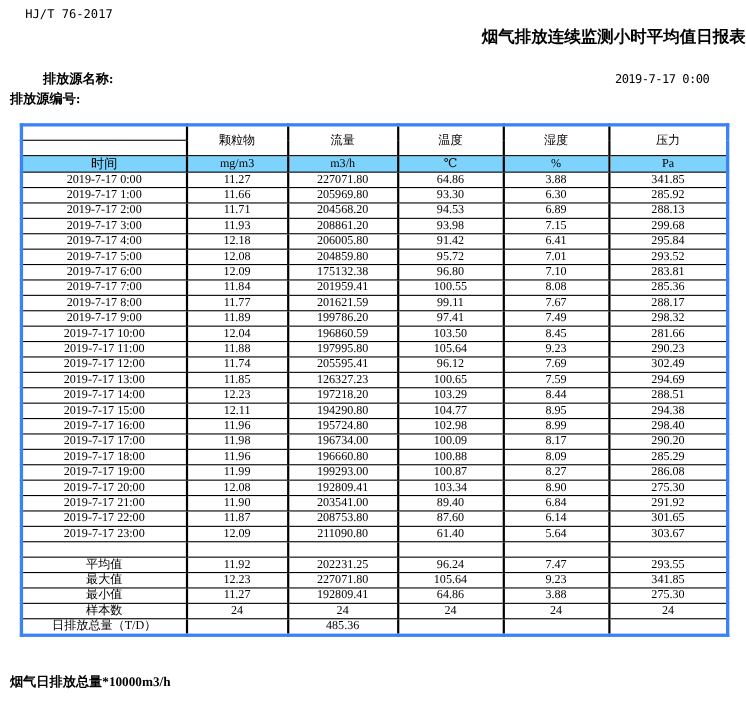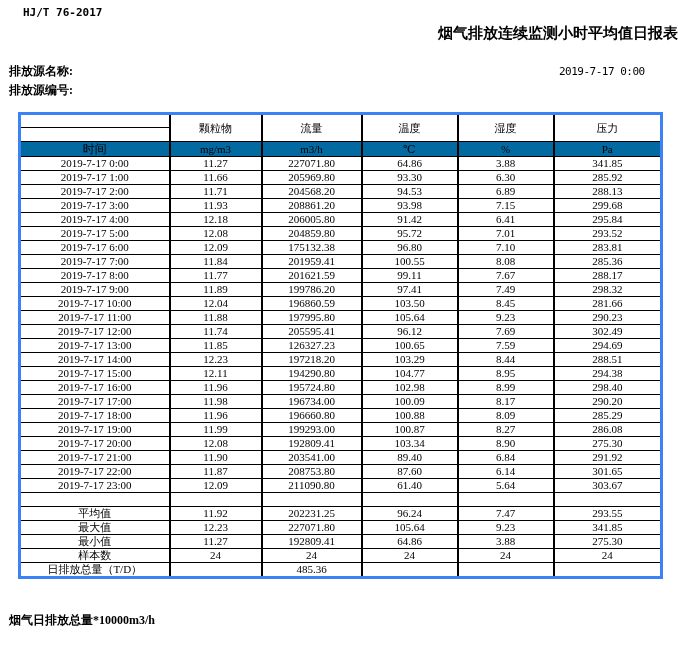--- a/index.html
+++ b/index.html
@@ -6,51 +6,51 @@
   html, body { background: #fff; }
   body {
     width: 678px; height: 654px;
     position: relative;
     font-family: "Liberation Serif", "DejaVu Serif", serif;
     color: #000;
     overflow: hidden;
   }
   .std-code {
     position: absolute; left: 9px; top: 6px;
-    font-size: 11px; font-weight: bold;
+    font-size: 11px; font-weight: normal;
     font-family: "DejaVu Sans Mono", monospace;
     padding-left: 14px;
   }
   .page-title {
     position: absolute; left: 0; top: 24px; width: 100%;
     text-align: right; font-size: 15px; font-weight: bold;
   }
   .src-label { position: absolute; left: 9px; font-size: 12px; font-weight: bold; }
-  .src-name { top: 63px; }
+  .src-name { top: 63px; margin-left: 30px; }
   .src-code { top: 82px; }
   .datetime {
     position: absolute; left: 559px; top: 65px; font-size: 11px;
     font-family: "DejaVu Sans Mono", monospace; letter-spacing: -0.5px;
   }
   table.report {
     position: absolute; left: 18px; top: 112px; width: 642px;
     border-collapse: collapse; table-layout: fixed;
     border: 3px solid #3b82f6;
   }
   table.report th, table.report td {
     border-top: 1px solid #000; border-bottom: 1px solid #000;
     border-left: 2px solid #000; border-right: 2px solid #000;
     padding: 0;
     font-size: 11px; font-weight: normal;
     text-align: center; vertical-align: middle;
     height: 13.7px; line-height: 13px;
     white-space: nowrap; overflow: hidden;
   }
   tr.head-split td { height: 14px; }
-  tr.unit-row th, tr.unit-row td { background: #0369a1; height: 15px; }
+  tr.unit-row th, tr.unit-row td { background: #7dd3fc; height: 15px; }
   tr.unit-row th { font-size: 12px; }
   td.stat-label { font-size: 12px; }
   .footer-note {
     position: absolute; left: 9px; top: 612px;
     font-size: 12px; font-weight: bold;
   }
   .sign-row { position: absolute; left: 0; top: 631px; width: 678px; height: 18px; margin-top: 48px; }
   .sign-row span { position: absolute; font-size: 13px; font-weight: bold; white-space: nowrap; }
   .lbl-unit { left: 9px; }
   .lbl-manager { left: 222px; }

